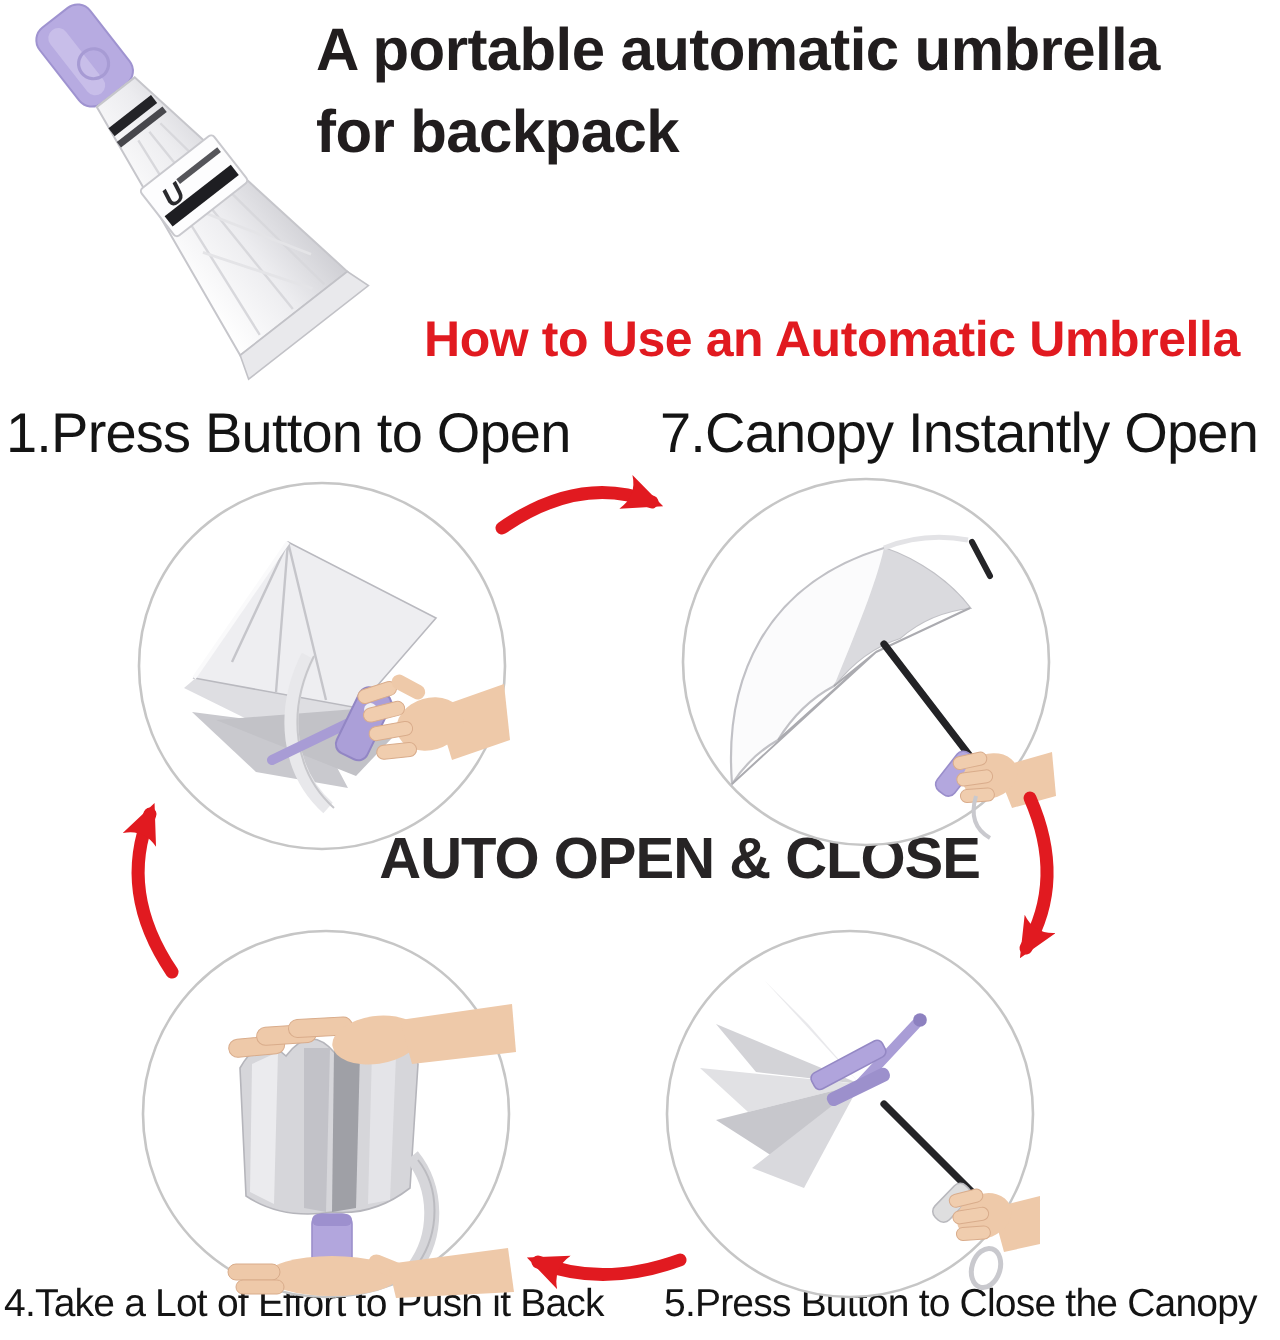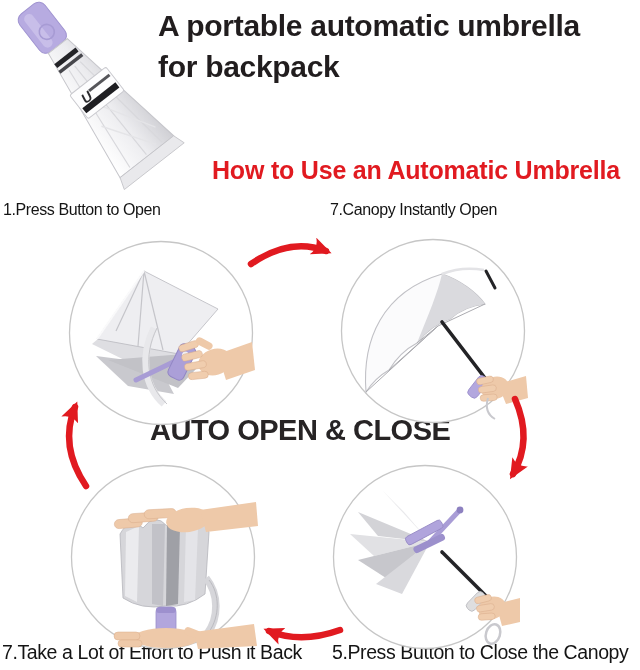--- a/index.html
+++ b/index.html
@@ -9,24 +9,24 @@
   }
   .abs{position:absolute;}
   .title{
     left:158px;top:5px;width:478px;
     font-size:30px;font-weight:700;line-height:41px;letter-spacing:-0.3px;color:#211d1e;
   }
   .subtitle{
     left:200px;top:156px;width:432px;text-align:center;
     font-size:25px;font-weight:700;letter-spacing:-0.2px;color:#e11a20;
   }
-  .step-label{font-size:16px;letter-spacing:-0.4px;color:#141414;white-space:nowrap;}
+  .step-label{font-size:28px;letter-spacing:-0.4px;color:#141414;white-space:nowrap;}
   .step-label.small{font-size:19.5px;}
   .center-label{
-    left:150px;top:414px;width:340px;text-align:left;
+    left:150px;top:414px;width:340px;text-align:right;
     font-size:29px;font-weight:800;letter-spacing:-0.5px;color:#272425;white-space:nowrap;
   }
   svg{display:block;}
   .arrow-layer{left:0;top:0;pointer-events:none;}
 </style>
 </head>
 <body>
 
 <div class="canvas">
 
@@ -59,21 +59,21 @@
   </svg>
 
   <div class="abs title">
     <div>A portable automatic umbrella</div>
     <div>for backpack</div>
   </div>
   <div class="abs subtitle">How to Use an Automatic Umbrella</div>
 
   <div class="abs step-label" style="left:3px;top:201px">1.Press Button to Open</div>
   <div class="abs step-label" style="left:330px;top:201px">7.Canopy Instantly Open</div>
-  <div class="abs step-label small" style="left:2px;top:641px">7.Take a Lot of Effort to Push it Back</div>
+  <div class="abs step-label small" style="left:2px;top:641px">4.Take a Lot of Effort to Push it Back</div>
   <div class="abs step-label small" style="left:332px;top:641px">5.Press Button to Close the Canopy</div>
 
   <div class="abs center-label">AUTO OPEN &amp; CLOSE</div>
 
   <svg class="abs" style="left:66px;top:238px" width="190" height="190" viewBox="0 0 190 190">
     <circle cx="95" cy="95" r="91.5" fill="#ffffff" stroke="#c6c6c6" stroke-width="1.3"></circle>
     <g>
       <path d="M30,118 L62,148 L108,156 L92,126 Z" fill="#c9c9ce"></path>
       <path d="M26,106 L95,140 L122,120 L52,84 Z" fill="#dedee2"></path>
       <path d="M31,101 L78,33 L152,71 L113,116 Z" fill="#eeeef1" stroke="#b9b9bf" stroke-width="0.8"></path>

